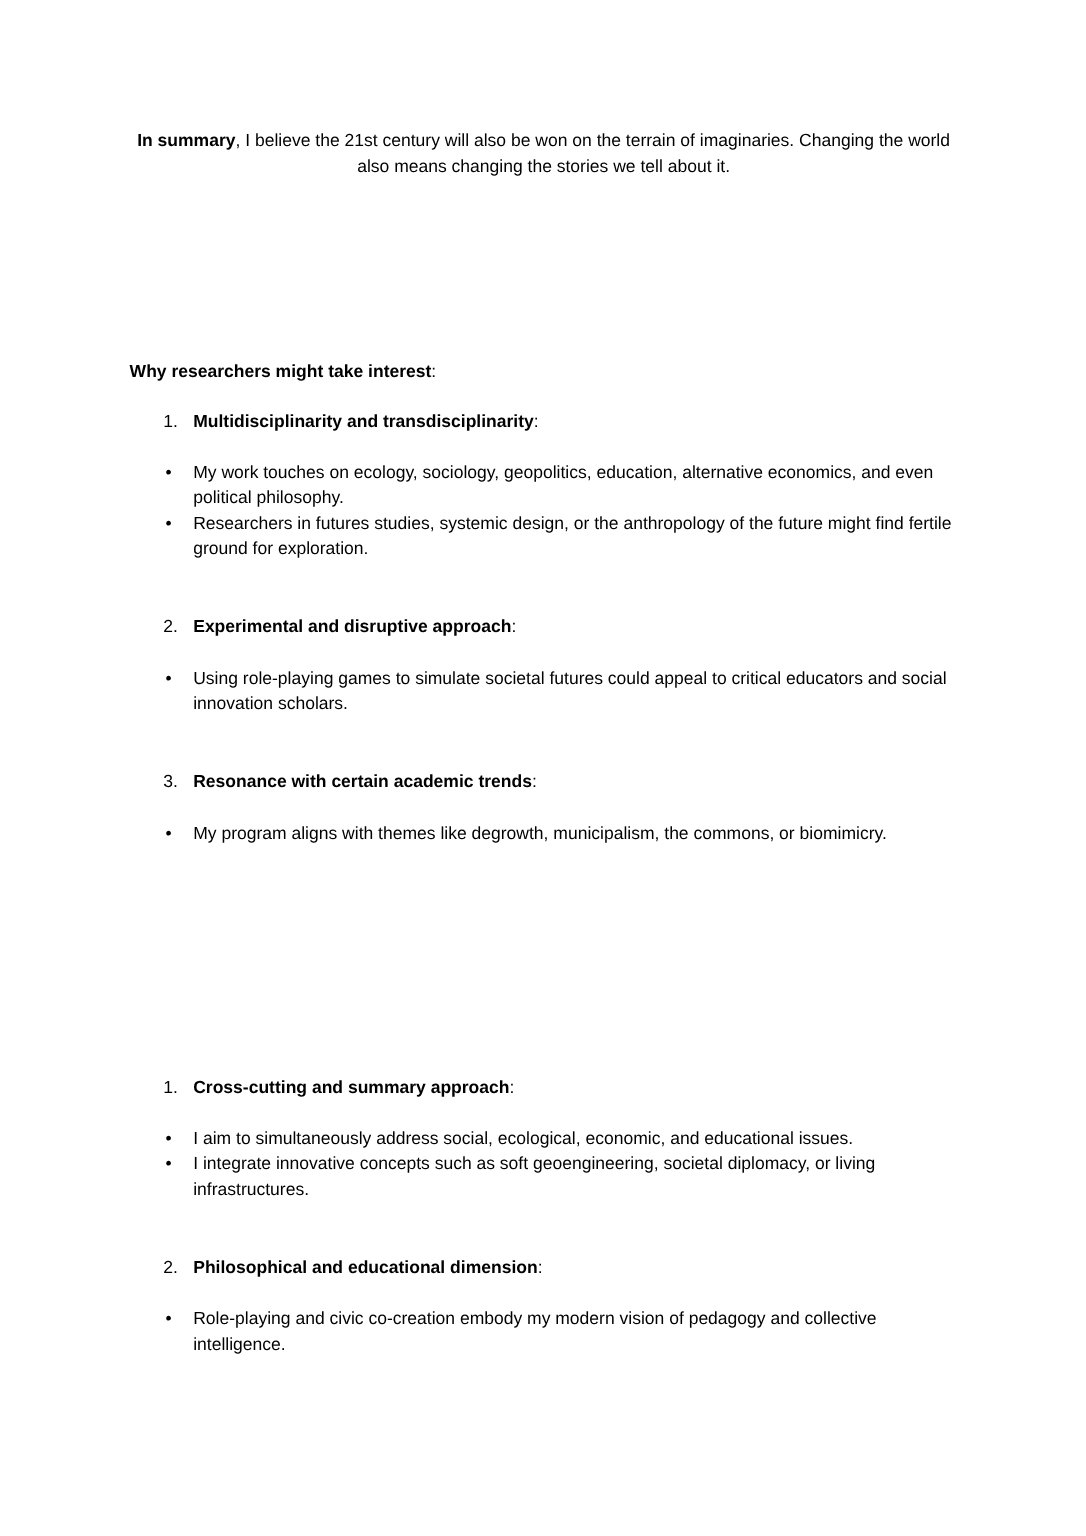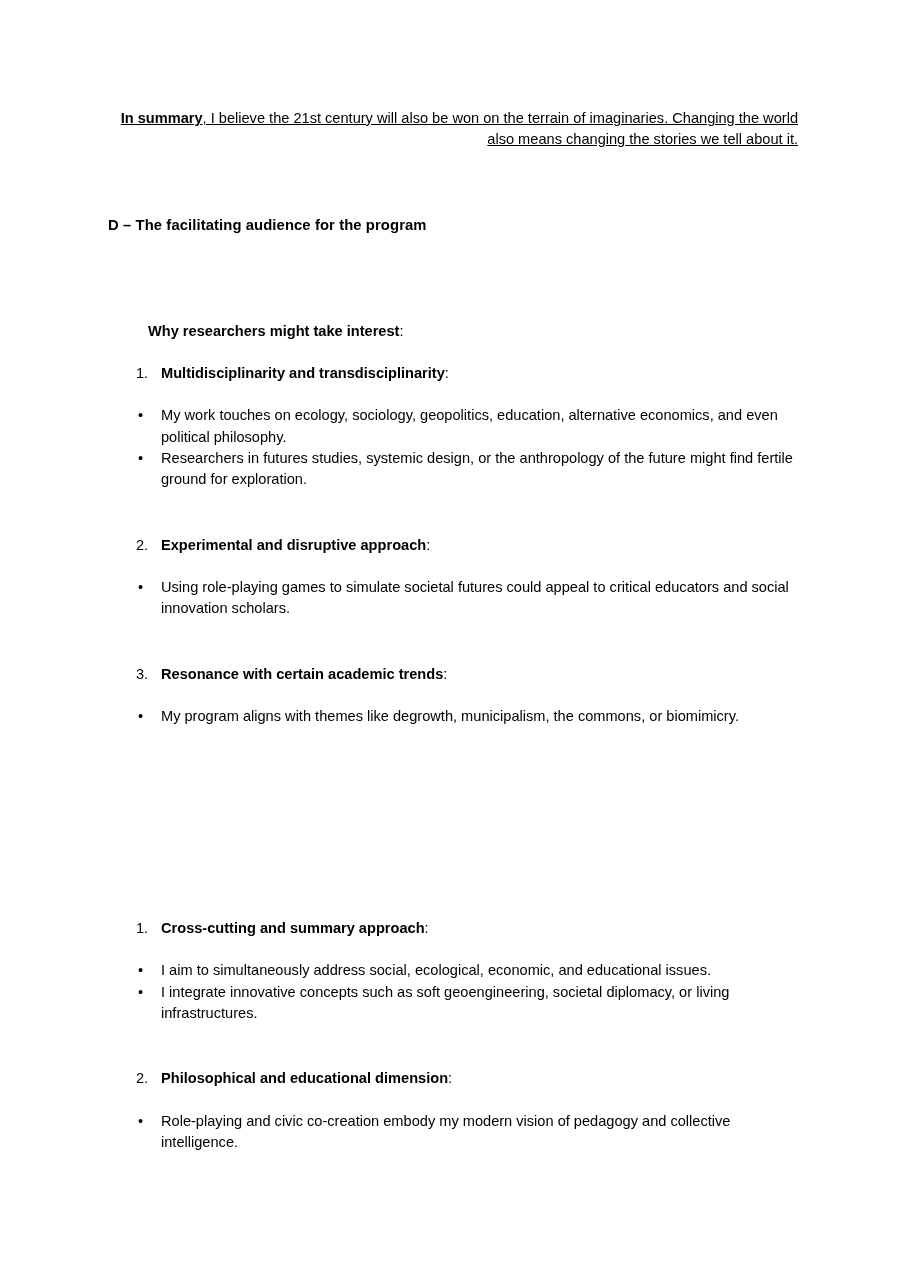--- a/index.html
+++ b/index.html
@@ -22,42 +22,40 @@
     left: 108px;
     top: 108px;
     width: 690px;
   }
 
   
   .para {
     font-size: 14.6px;
     line-height: 21.3px;
     margin: 0 0 0 0;
-    text-align: right;
-    text-decoration: underline;
+    text-align: center;
   }
   .para b, .lead {
     font-weight: bold;
   }
   .spacer-sm { height: 21px; }
   .spacer-md { height: 44px; }
   .spacer-lg { height: 64px; }
 
   .section-heading {
     font-size: 14.8px;
     line-height: 21.3px;
     font-weight: bold;
     letter-spacing: 0.1px;
   }
 
   .subheading {
     font-size: 14.6px;
     line-height: 21.3px;
     font-weight: bold;
-    margin-left: 40px;
   }
   .subheading .plain {
     font-weight: normal;
   }
 
   
   .num-item {
     position: relative;
     padding-left: 53px;
     font-size: 14.6px;
@@ -99,21 +97,20 @@
 </head>
 <body>
 
 <div class="page">
   <div class="doc-body">
 
     <p class="para"><b>In summary</b><span>, I believe the 21st century will also be won on the terrain of imaginaries. Changing the world also means changing the stories we tell about it.</span></p>
 
     <div class="spacer-lg"></div>
 
-    <div class="section-heading">D – The facilitating audience for the program</div>
 
     <div class="spacer-lg"></div>
 
 
     <div class="spacer-sm"></div>
 
     <div class="subheading"><span>Why researchers might take interest</span><span class="plain">:</span></div>
 
     <div class="spacer-sm"></div>
 

